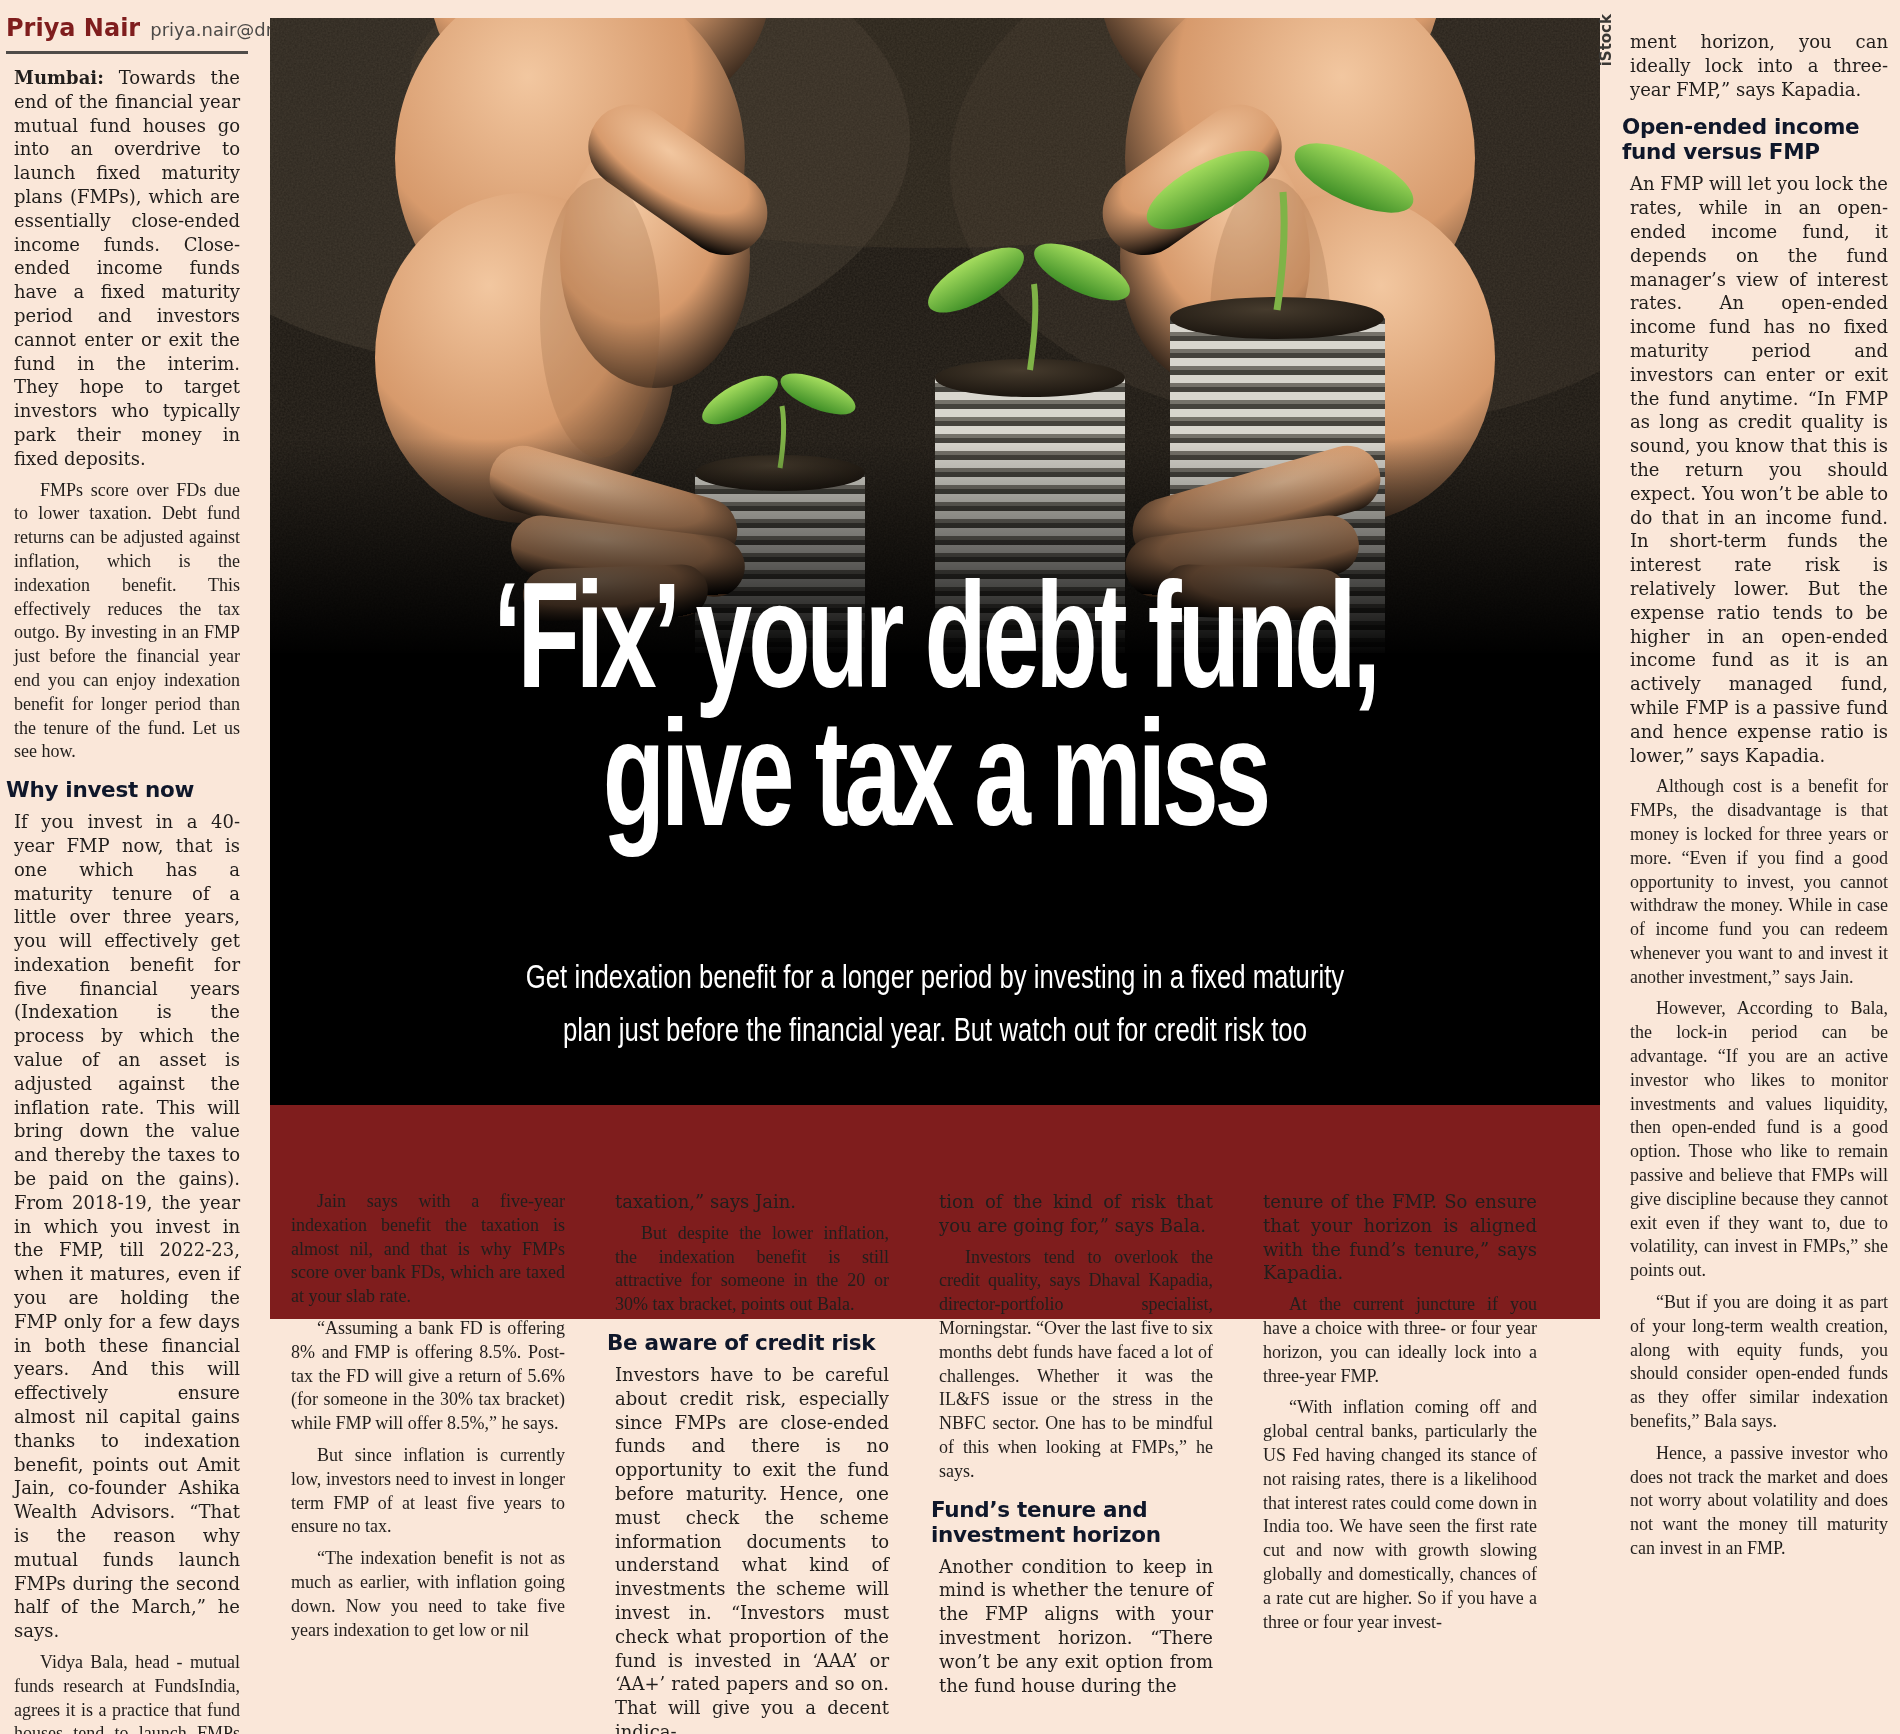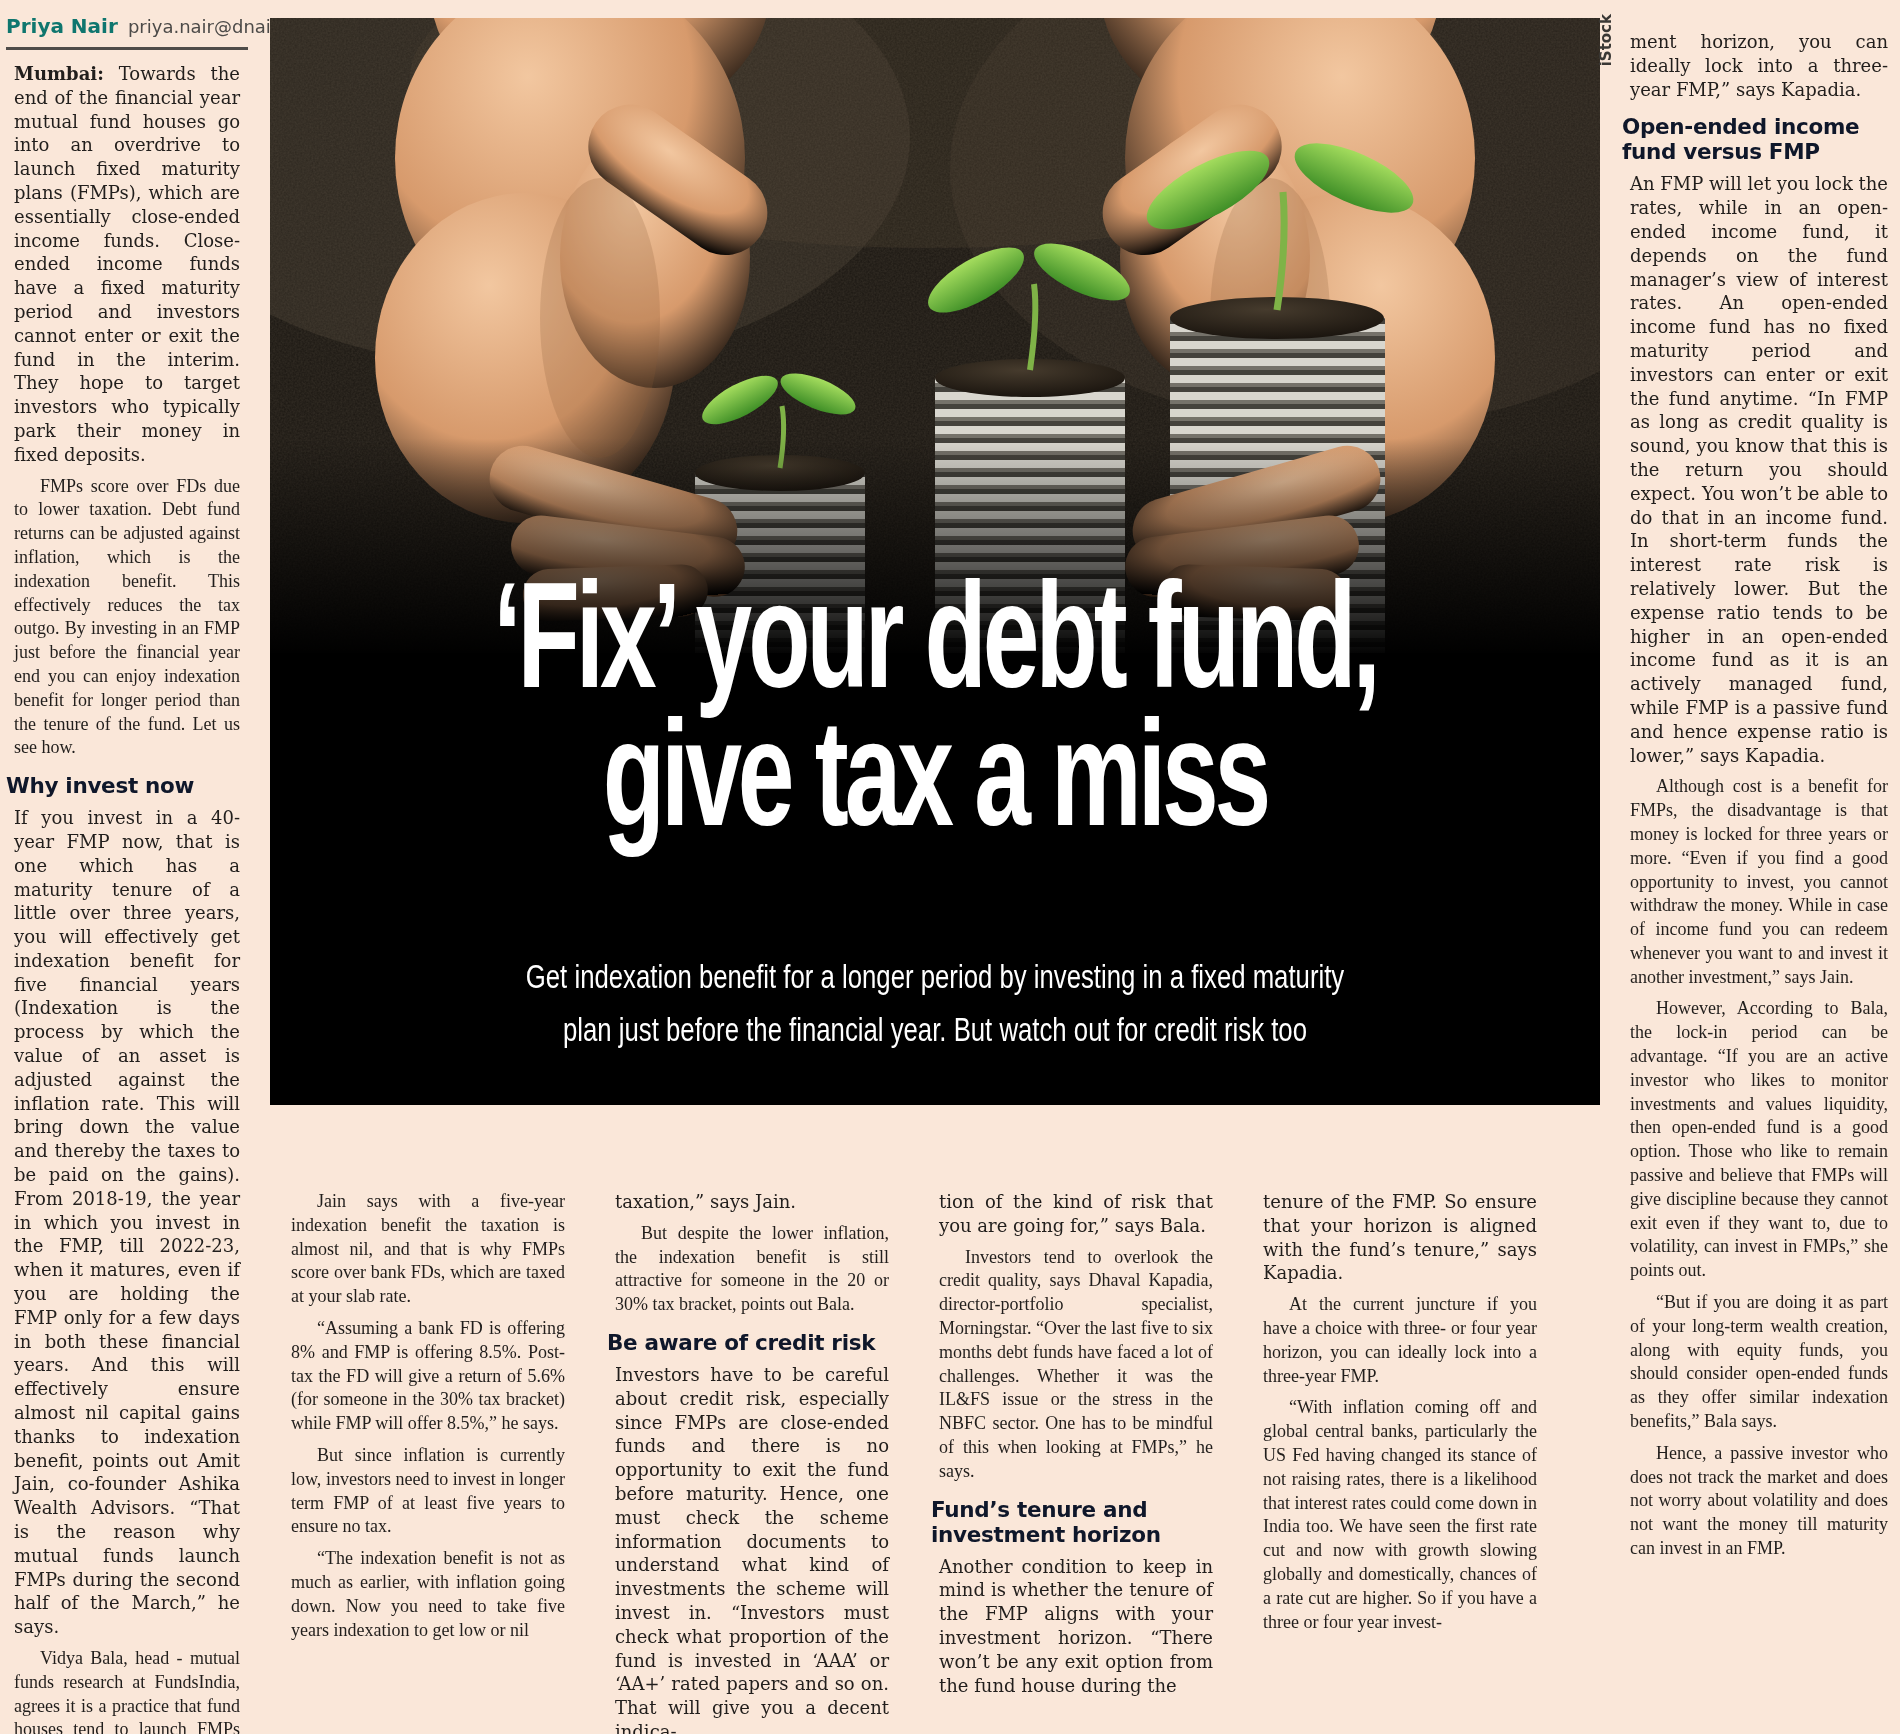--- a/index.html
+++ b/index.html
@@ -16,27 +16,27 @@
   .ind{text-indent:26px;font-family:Liberation Serif, serif;}
   .noind{text-indent:0;}
   .shead{
     font-family:"DejaVu Sans", sans-serif; font-weight:bold;
     font-size:21.5px; line-height:25px; margin:13px 0 3px 0;
     text-align:left; color:#0f172a; letter-spacing:-0.3px;
   }
   .colA{position:absolute; left:6px; top:14px; width:242px;}
   .colC{position:absolute; left:1622px; top:22px; width:274px;}
   .byline{font-family:"DejaVu Sans", sans-serif; white-space:nowrap;}
-  .bname{font-weight:bold; font-size:20px; color:#0f766e;}
+  .bname{font-weight:bold; font-size:24px; color:#7f1d1d;}
   .bemail{font-size:18px; color:#4c4a48; margin-left:5px;}
   .rule{height:3px; background:#4f4c49; margin:9px 0 12px 0;}
   
   .photo{
-    position:absolute; left:270px; top:18px; width:1330px; height:1087px;
-    background:#0f766e; overflow:hidden;
+    position:absolute; left:270px; top:18px; width:1330px; height:1301px;
+    background:#7f1d1d; overflow:hidden;
   }
   .photo svg{position:absolute; left:0; top:0;}
   .headline{position:absolute; left:0; top:548px; width:100%; text-align:center; color:#ffffff;}
   .hl{
     display:block; font-family:"Liberation Sans", sans-serif; font-weight:bold;
     font-size:150px; line-height:138px; letter-spacing:-6px;
     transform:scaleX(0.68); transform-origin:50% 50%;
     white-space:nowrap;
   }
   .standfirst{position:absolute; left:0; top:932px; width:100%; text-align:center; color:#ffffff;}

